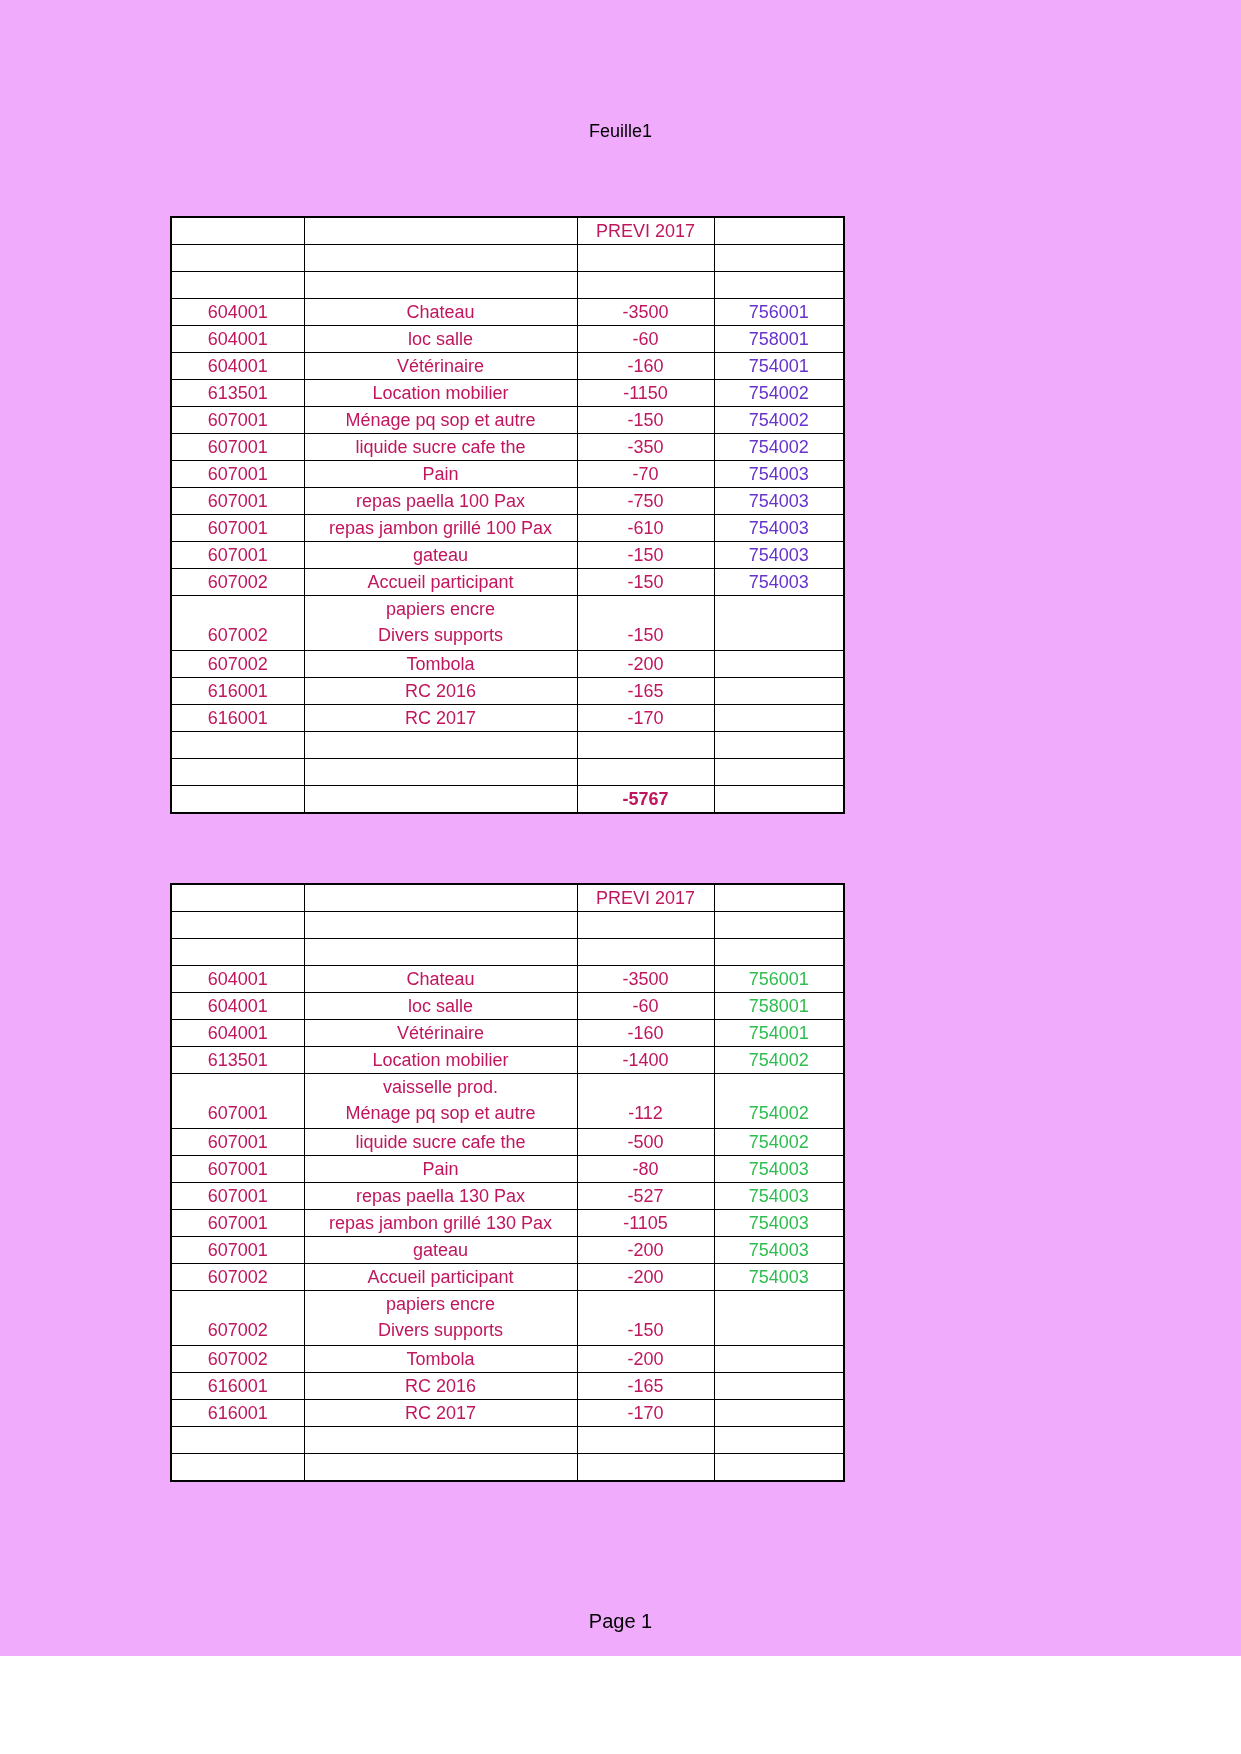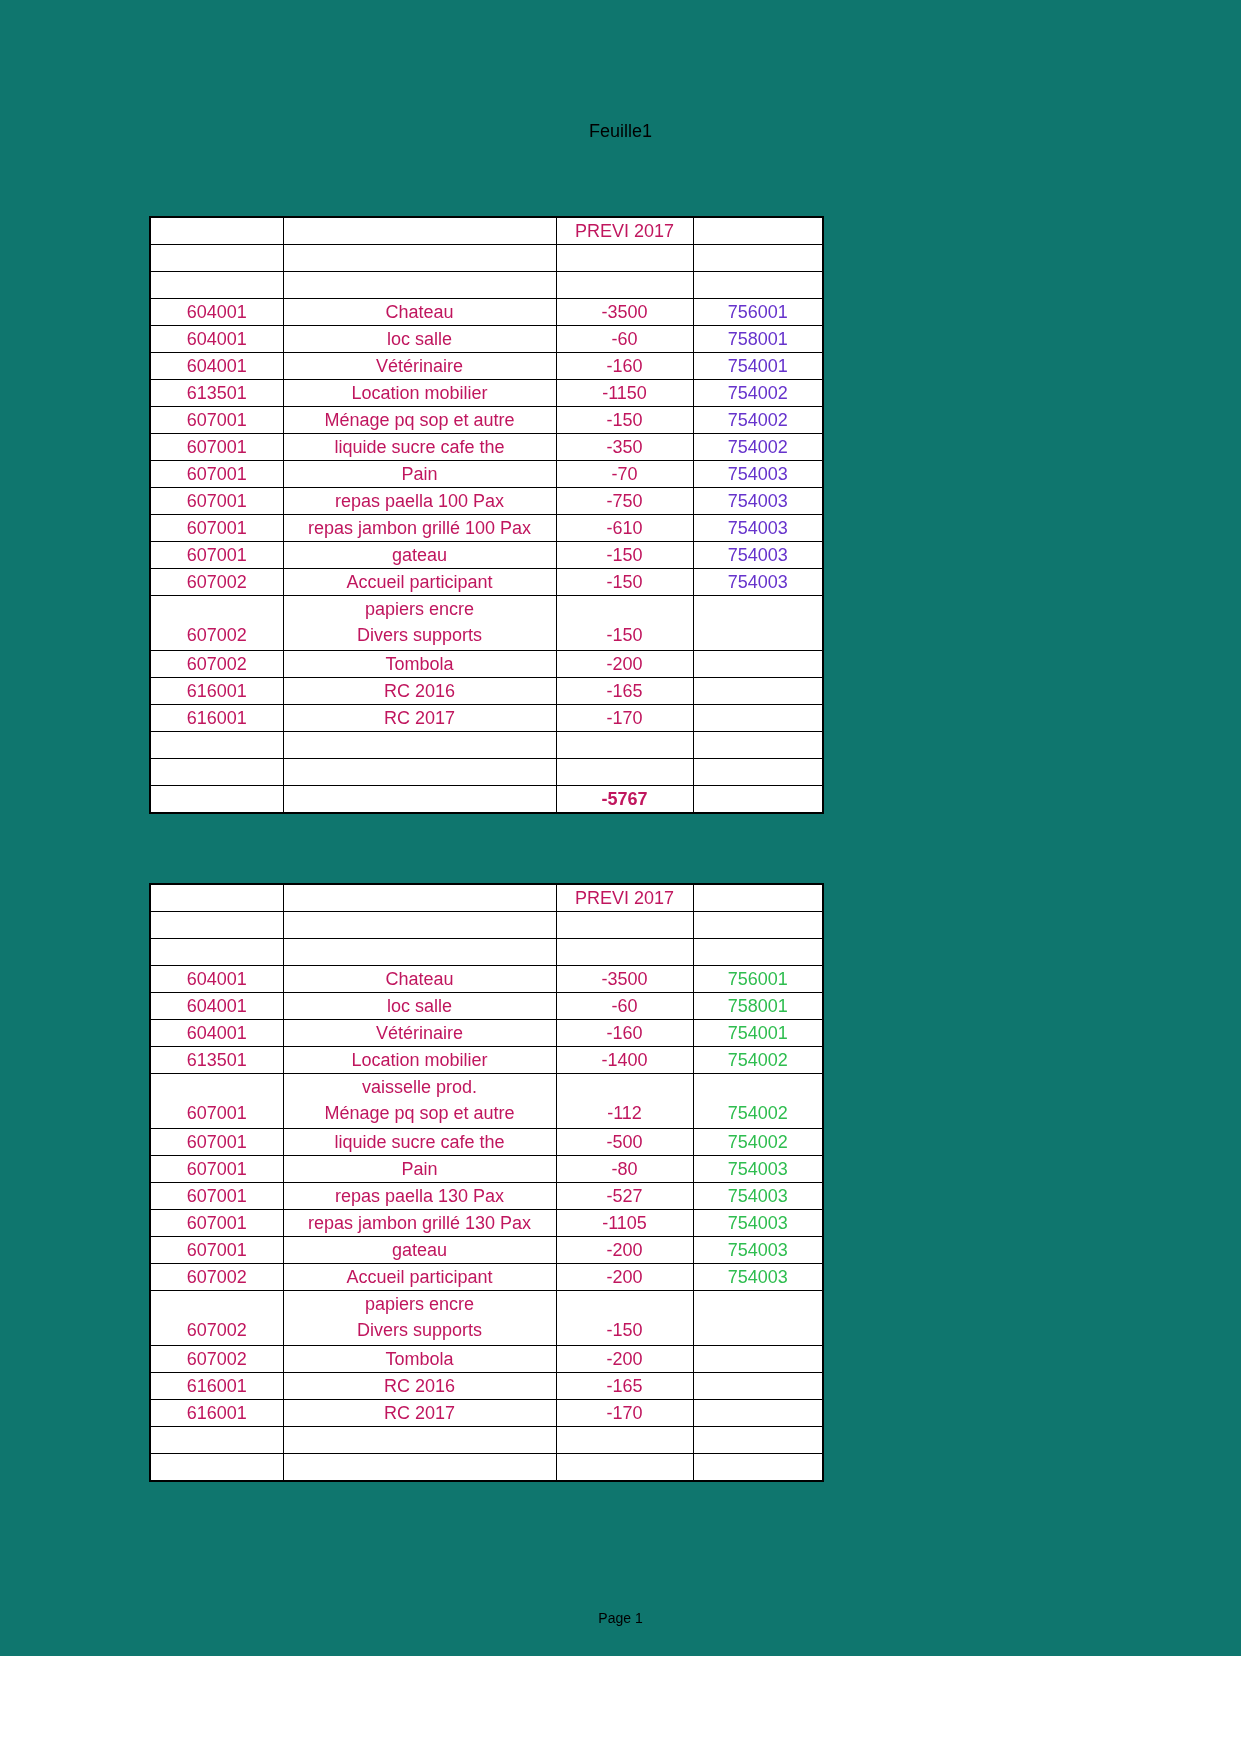--- a/index.html
+++ b/index.html
@@ -1,40 +1,40 @@
 <!DOCTYPE html>
 <html style="--accent_crimson: #c0165e; --ref_purple: #6633cc; --ref_green: #2ebd4f; --border: #000000; --background: #ffffff;"><head>
 <meta charset="utf-8">
 <style>
   html, body { margin: 0; padding: 0; background: #ffffff; }
   .page {
     position: relative;
     width: 1241px;
     height: 1656px;
-    background: #0f766e;
+    background: #f0abfc;
     font-family: "Liberation Sans", sans-serif;
     overflow: hidden;
   }
   .sheet-title {
     position: absolute;
     top: 121px; left: 0; width: 100%;
     text-align: center;
     font-size: 18px;
     color: #000000;
   }
   .page-footer {
     position: absolute;
     top: 1610px; left: 0; width: 100%;
     text-align: center;
-    font-size: 14px;
+    font-size: 20px;
     color: #000000;
   }
   table.grid {
     position: absolute;
-    left: 149px;
+    left: 170px;
     border-collapse: collapse;
     table-layout: fixed;
     border: 2px solid #000000;
     background: #ffffff;
   }
   table.grid.t1 { top: 216px; }
   table.grid.t2 { top: 883px; }
   col.c0 { width: 133px; }
   col.c1 { width: 273px; }
   col.c2 { width: 137px; }

